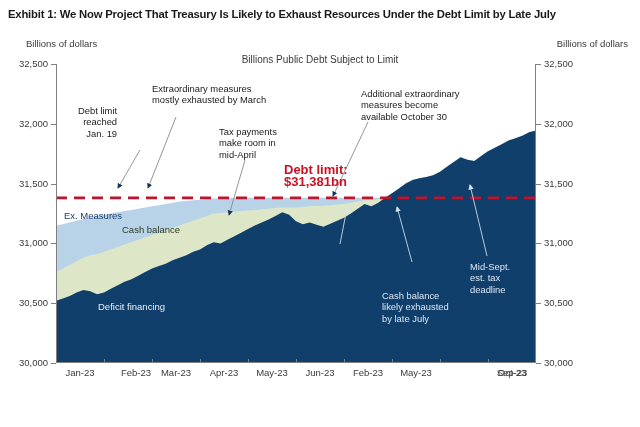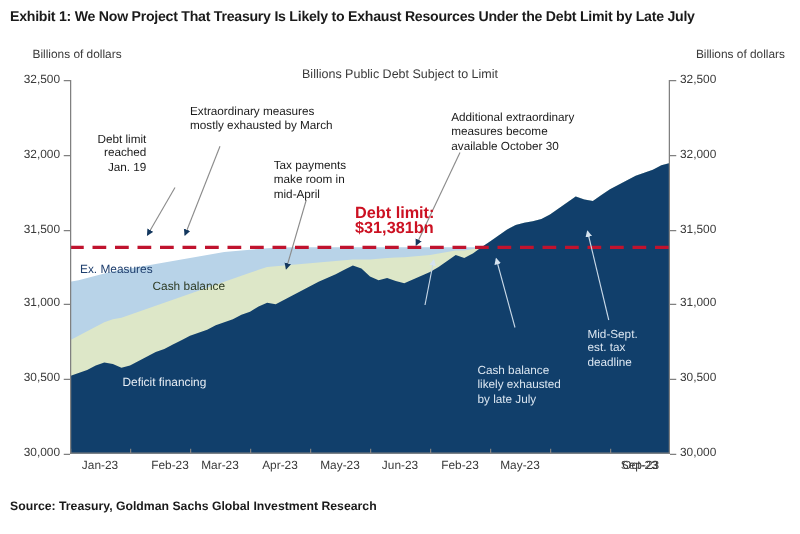--- a/index.html
+++ b/index.html
@@ -190,14 +190,13 @@
   <div class="anno" style="left:361px;top:88px;">Additional extraordinary
 measures become
 available October 30</div>
   <div class="anno dark" style="left:382px;top:290px;">Cash balance
 likely exhausted
 by late July</div>
   <div class="anno dark" style="left:470px;top:261px;">Mid-Sept.
 est. tax
 deadline</div>
 
-  <div class="source">Source: Treasury, Goldman Sachs Global Investment Research</div>
 </div>
 
 </body></html>

